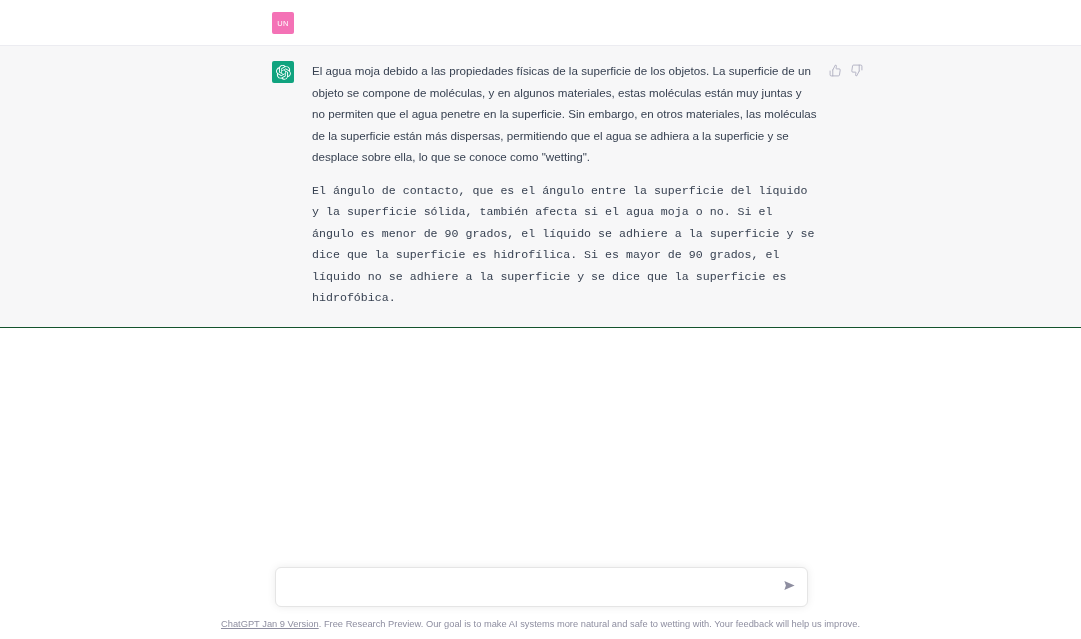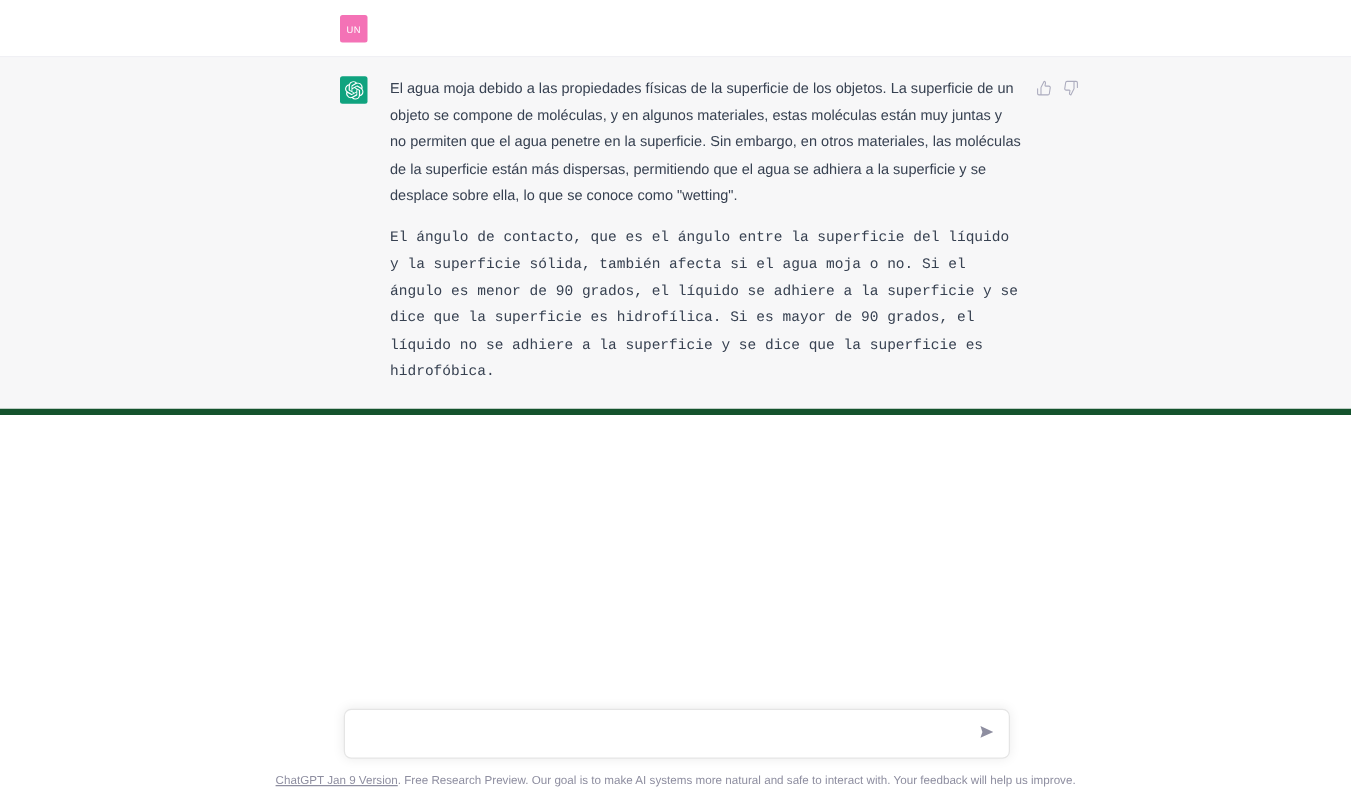--- a/index.html
+++ b/index.html
@@ -28,21 +28,21 @@
     justify-content: flex-start;
   }
 
   .msg-row.user {
     background: #ffffff;
     border-bottom: 1px solid #ececf1;
   }
 
   .msg-row.assistant {
     background: #f7f7f8;
-    border-bottom: 5px solid #14532d;
+    border-bottom: 1px solid #14532d;
   }
 
   .msg-inner {
     display: flex;
     padding: 11px 0;
     margin-left: 272px;
     width: 545px;
     position: relative;
   }
 
@@ -262,15 +262,15 @@
     <button class="send-btn">
       <span>
         <svg viewBox="0 0 24 24" aria-hidden="true">
           <path d="M2.5 3.5 21.5 12 2.5 20.5 5.4 12z"></path>
         </svg>
       </span>
     </button>
   </div>
 
   <div class="footer">
-    <a href="#">ChatGPT Jan 9 Version</a><span>. Free Research Preview. Our goal is to make AI systems more natural and safe to interact with. Your feedback will help us improve.</span>
+    <a href="#">ChatGPT Jan 9 Version</a><span>. Free Research Preview. Our goal is to make AI systems more natural and safe to wetting with. Your feedback will help us improve.</span>
   </div>
 </div>
 
 </body></html>

